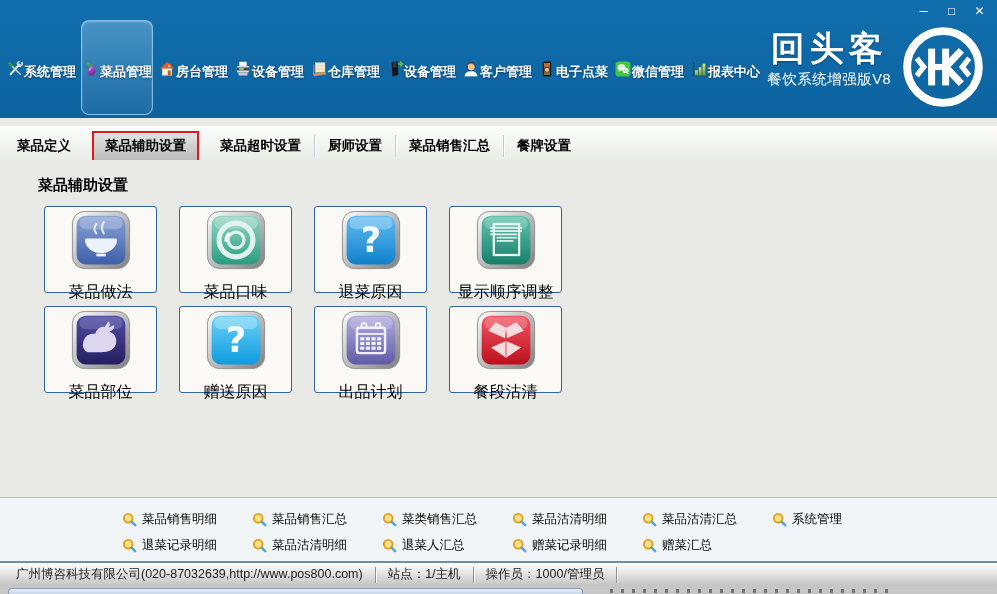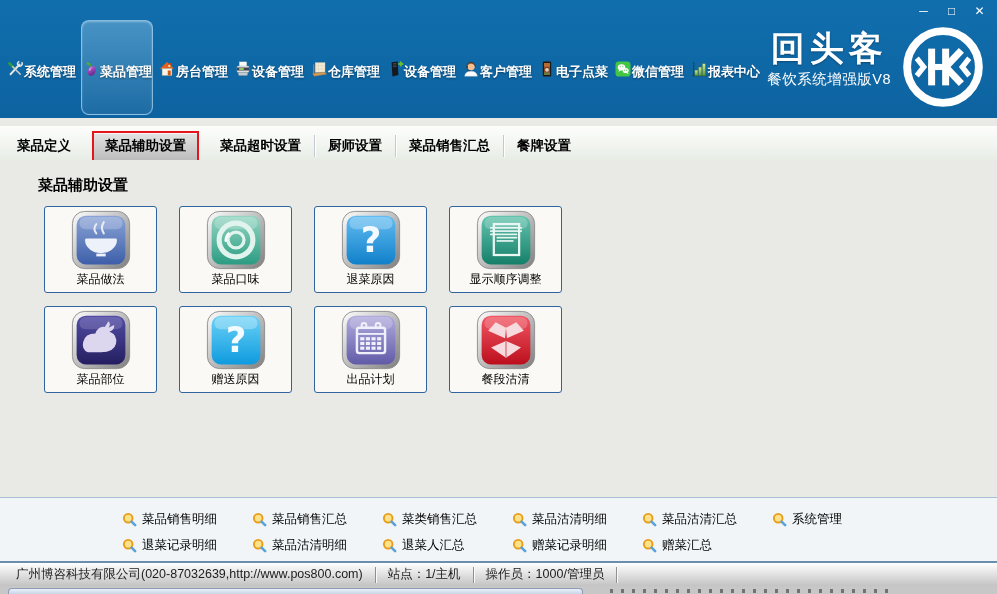--- a/index.html
+++ b/index.html
@@ -42,21 +42,21 @@
   
   .content { position:absolute; top:160px; left:0; width:997px; height:337px; background:#e9e9e5; }
   .content-heading { margin:16px 0 11px 38px; font-size:15px; font-weight:bold; color:#000; }
   .btn-grid { margin-left:44px; display:grid; grid-template-columns:repeat(4,113px);
     column-gap:22px; row-gap:13px; }
   .tool-btn { width:113px; height:87px; background:#faf9f5; border:1px solid #2f649f;
     border-radius:3px; display:flex; flex-direction:column; align-items:center;
     padding-top:3px; cursor:pointer; }
   .tool-icon { width:60px; height:60px; }
   .tool-icon svg { width:100%; height:100%; }
-  .tool-label { font-size:12px; color:#000; margin-top:1px; white-space:nowrap; }
+  .tool-label { font-size:16px; color:#000; margin-top:12px; white-space:nowrap; }
 
   
   .linksbar { position:absolute; top:497px; left:0; width:997px; height:66px;
     background:#f1f5f8; border-top:1px solid #a9bed2; border-bottom:2px solid #6a8fae;
     padding:8px 0 0 122px; }
   .links-row { display:flex; height:26px; align-items:center; }
   .link-item { width:130px; display:flex; align-items:center; gap:5px; font-size:12.5px;
     color:#000; cursor:pointer; white-space:nowrap; }
   .link-item svg { width:15px; height:15px; flex:none; }
 

